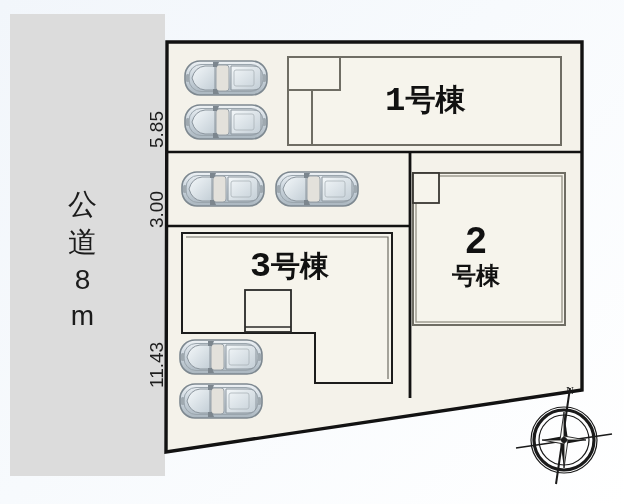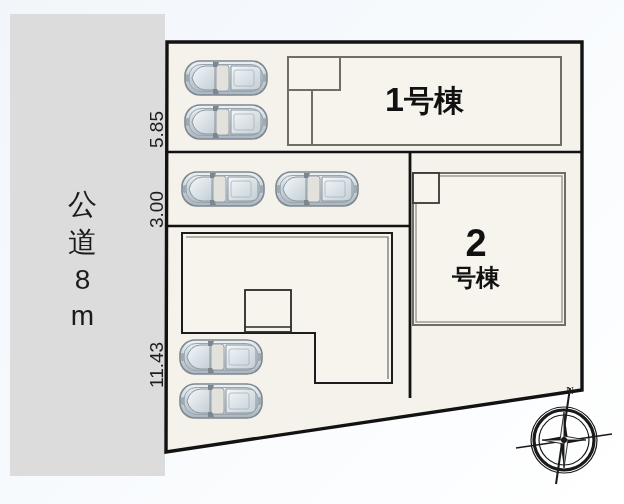--- a/index.html
+++ b/index.html
@@ -45,21 +45,21 @@
     user-select:none;
   }
   #dim-585{left:146px;top:148px;}
   #dim-300{left:146px;top:228px;}
   #dim-1143{left:146px;top:388px;}
 
   
   .blabel{
     position:absolute;
     color:#111111;
-    font-family:Liberation Sans, sans-serif;
+    font-family:Liberation Mono, monospace;
     font-weight:700;
     user-select:none;
     text-align:center;
     white-space:nowrap;
   }
   #label-1{left:385px;top:80px;font-size:30px;}
   #label-1 .num{font-size:34px;}
   #label-2{left:452px;top:222px;font-size:26px;line-height:1.12;}
   #label-2 .num{font-size:38px;display:block;}
   #label-2 .suf{font-size:24px;display:block;}
@@ -178,20 +178,23 @@
 
   <div class="blabel" id="label-1">
     <span class="num">1</span><span class="suf">号棟</span>
   </div>
 
   <div class="blabel" id="label-2">
     <span class="num">2</span>
     <span class="suf">号棟</span>
   </div>
 
+  <div class="blabel" id="label-3">
+    <span class="num">3</span><span class="suf">号棟</span>
+  </div>
 
   <svg id="compass" viewBox="0 0 104 108">
 
     <line x1="58" y1="6" x2="44" y2="102" stroke="#1a1a1a" stroke-width="2"></line>
     <line x1="4" y1="66" x2="100" y2="52" stroke="#1a1a1a" stroke-width="1.6"></line>
 
     <circle cx="52" cy="58" r="33" fill="none" stroke="#1a1a1a" stroke-width="1.2"></circle>
     <circle cx="52" cy="58" r="30" fill="none" stroke="#1a1a1a" stroke-width="3.2"></circle>
     <circle cx="52" cy="58" r="25" fill="none" stroke="#1a1a1a" stroke-width="1.2"></circle>
 

